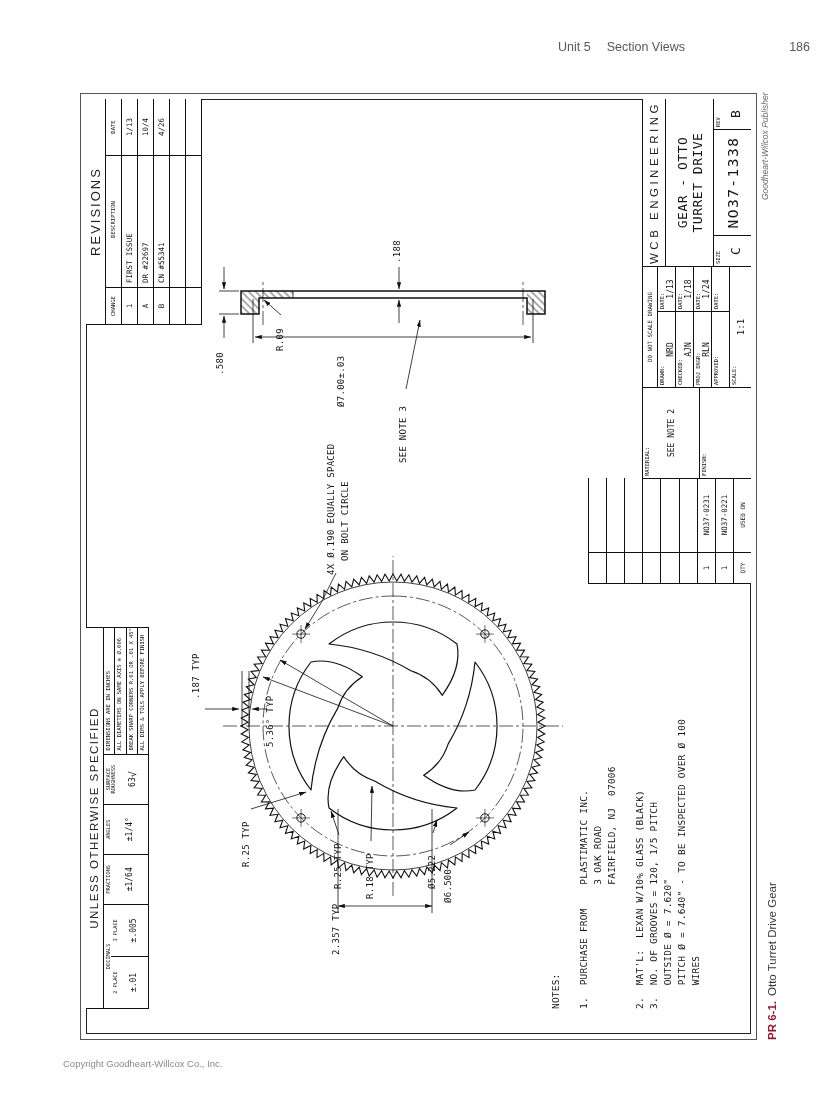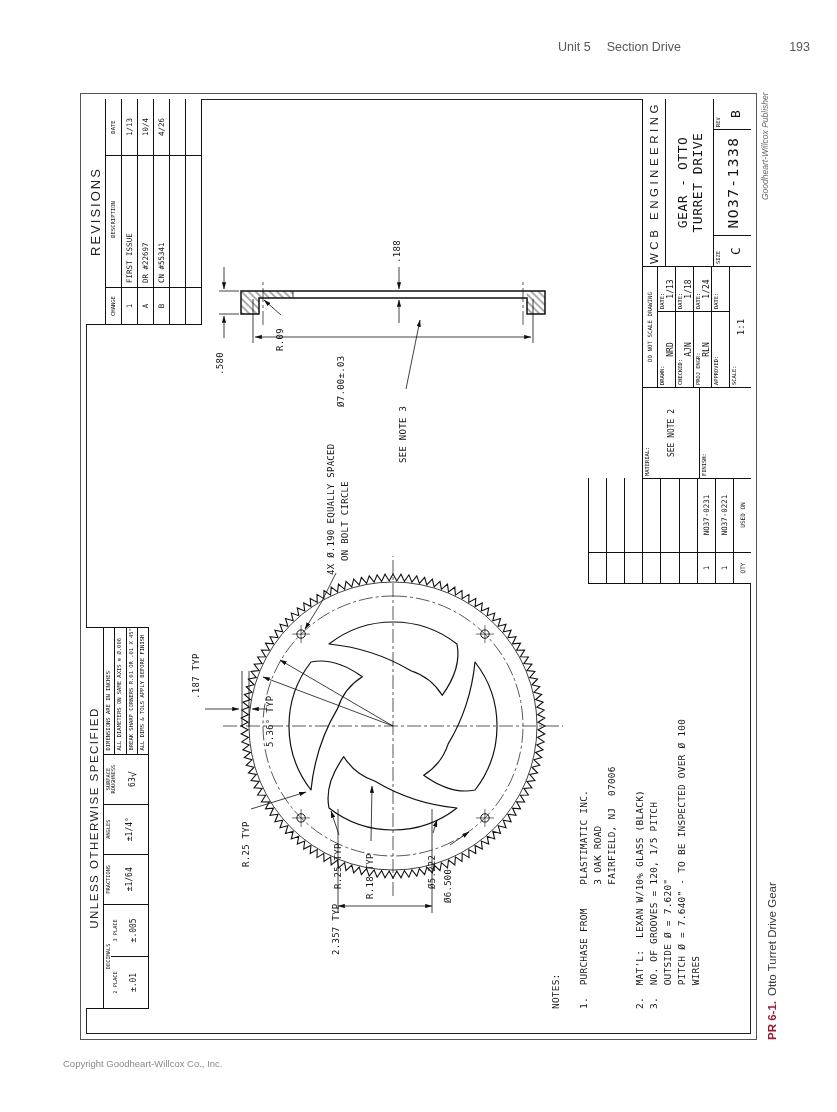--- a/index.html
+++ b/index.html
@@ -119,22 +119,22 @@
   
   .notes{position:absolute;left:30px;top:468px;margin:0;
        font-family:"DejaVu Sans Mono",monospace;font-size:9.5px;line-height:14px;
        letter-spacing:.2px;color:#141414;white-space:pre;}
 </style>
 </head>
 <body>
 
 <div class="hdr">
   <span>Unit 5</span>
-  <span class="sep">Section Drive</span>
-  <span class="pg">193</span>
+  <span class="sep">Section Views</span>
+  <span class="pg">186</span>
 </div>
 <div class="pub">Goodheart-Willcox Publisher</div>
 <div class="caption">
   <span class="cap-label">PR 6-1.</span><span>Otto Turret Drive Gear</span>
 </div>
 <div class="copyright">Copyright Goodheart-Willcox Co., Inc.</div>
 
 <div class="sheet">
   <div class="frame"></div>
 

